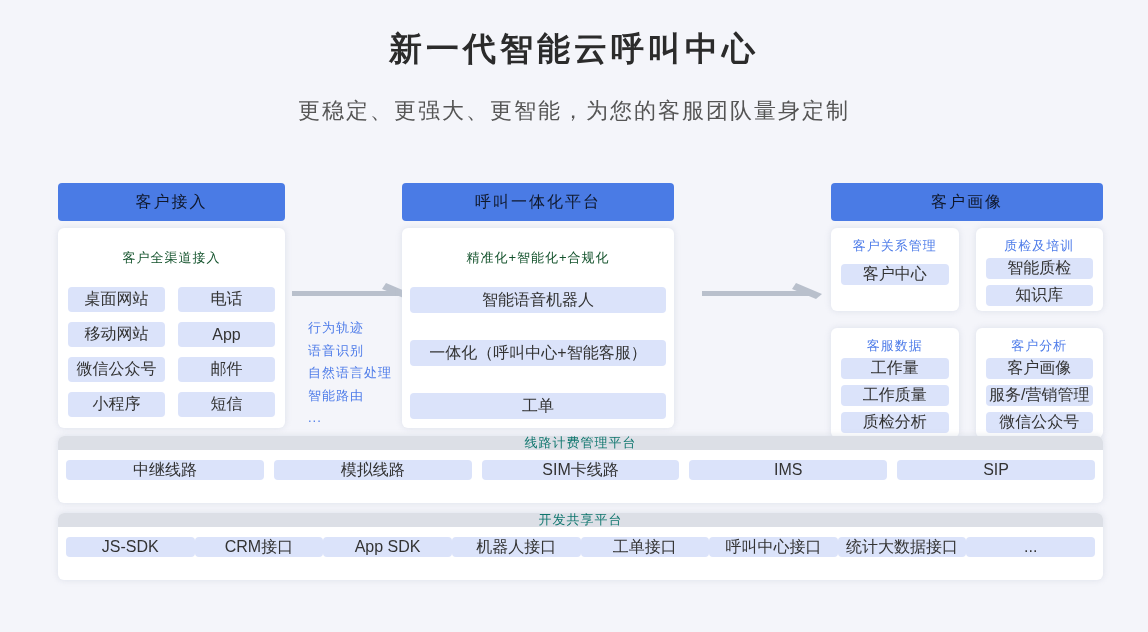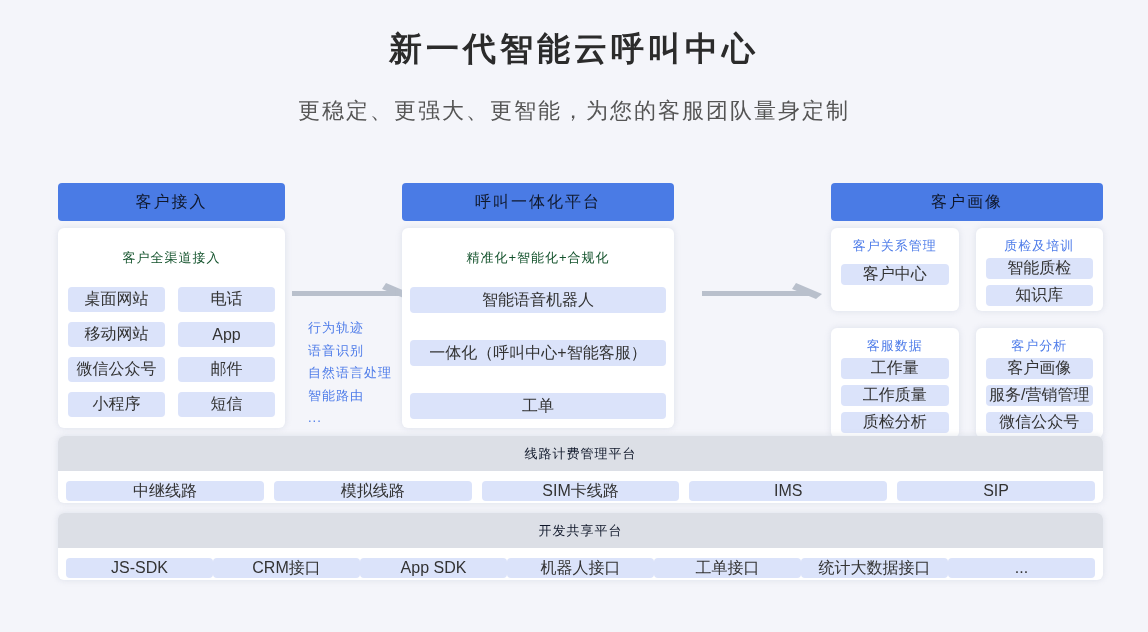--- a/index.html
+++ b/index.html
@@ -66,22 +66,22 @@
     list-style:none;margin:8px 0 0 18px;padding:0;color:#4e7ce9;font-size:13px;
     line-height:22.5px;letter-spacing:1px;
   }
   .bar{
     position:absolute;left:58px;width:1045px;height:67px;background:#fff;
     border-radius:6px;box-shadow:0 0 6px rgba(190,197,215,.45);box-sizing:border-box;
   }
   .bar-1{top:436px;}
   .bar-2{top:513px;}
   .bar-strip{
-    height:35px;background:#dcdfe6;border-radius:6px 6px 0 0;display:flex;
-    align-items:center;justify-content:center;font-size:13px;color:#0f172a;letter-spacing:1px;
+    height:14px;background:#dcdfe6;border-radius:6px 6px 0 0;display:flex;
+    align-items:center;justify-content:center;font-size:13px;color:#0f766e;letter-spacing:1px;
   }
   .bar-chips{display:flex;padding:10px 8px 0;}
   .bar-chips .chip{flex:1;height:20px;}
   .bar-1 .bar-chips{gap:10px;}
   .bar-2 .bar-chips{}
 </style>
 </head>
 <body>
 
 <div class="canvas">
@@ -181,18 +181,19 @@
   </div>
 
   <div class="bar bar-2">
     <div class="bar-strip">开发共享平台</div>
     <div class="bar-chips">
       <div class="chip">JS-SDK</div>
       <div class="chip">CRM接口</div>
       <div class="chip">App SDK</div>
       <div class="chip">机器人接口</div>
       <div class="chip">工单接口</div>
+      <div class="chip">呼叫中心接口</div>
       <div class="chip">统计大数据接口</div>
       <div class="chip">...</div>
     </div>
   </div>
 
 </div>
 
 </body></html>

